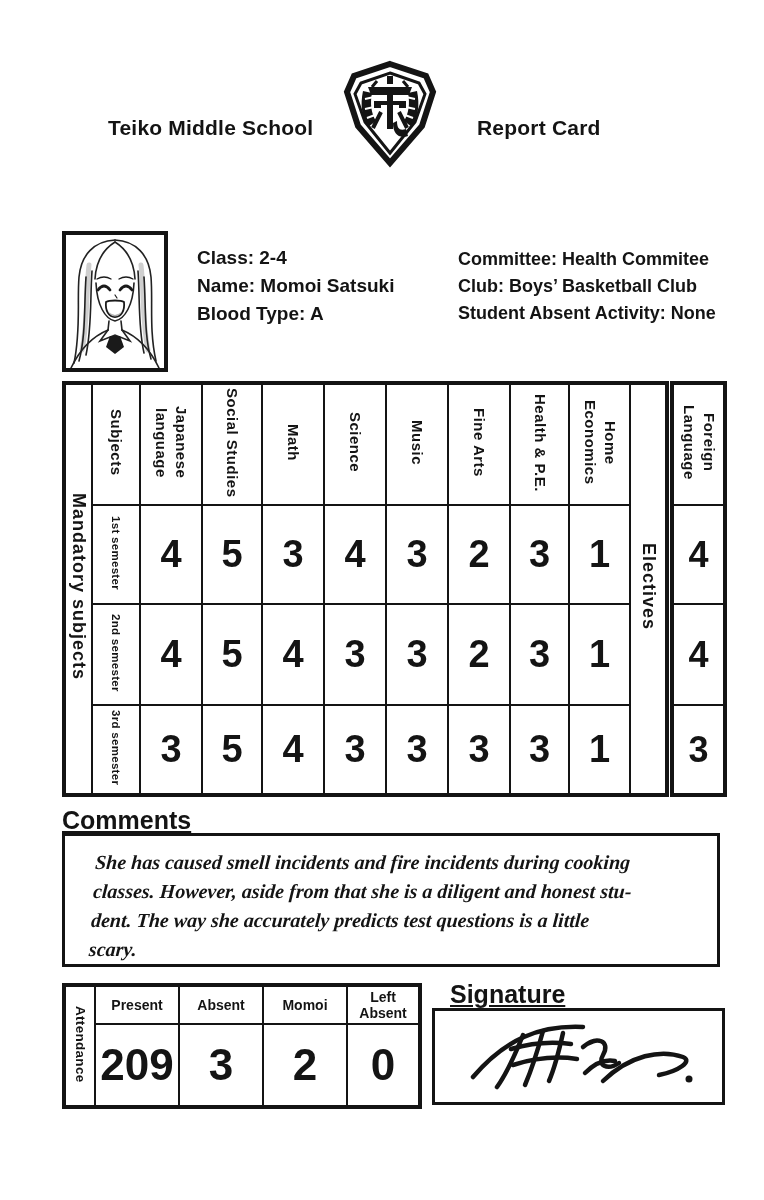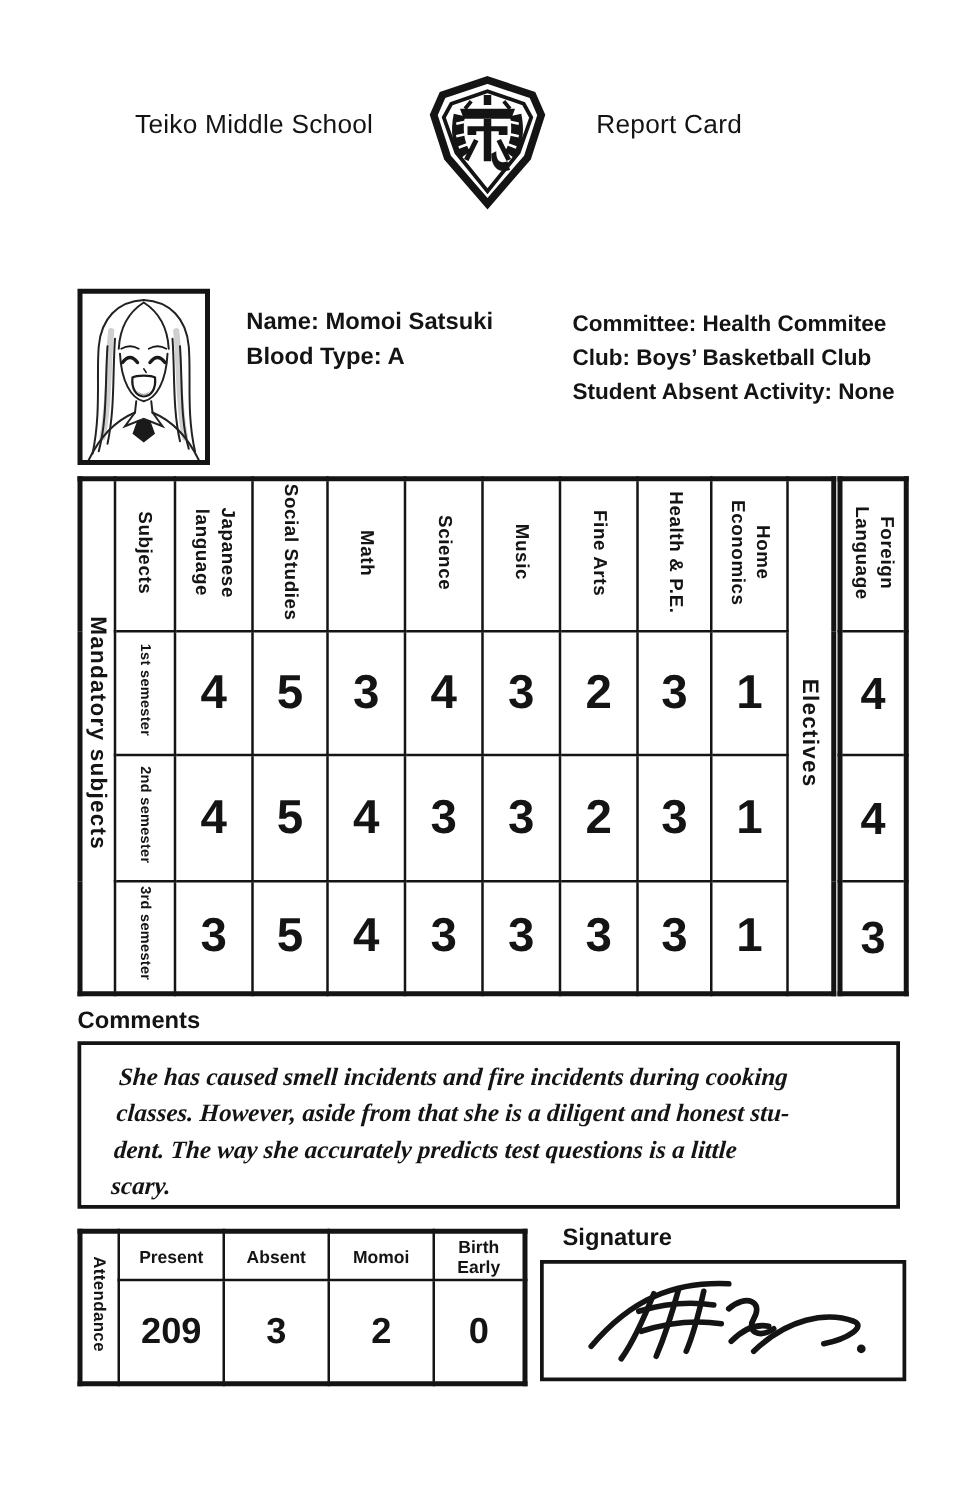--- a/index.html
+++ b/index.html
@@ -8,21 +8,21 @@
     width: 764px; height: 1200px;
     margin: 0 auto;
     background: #ffffff;
     color: #141414;
     font-family: "Liberation Sans", sans-serif;
     overflow: hidden;
   }
   .abs { position: absolute; }
 
   
-  .school-name, .doc-title { font-size: 21px; font-weight: 400; letter-spacing: .2px; }
+  .school-name, .doc-title { font-size: 21px; font-weight: 700; letter-spacing: .2px; margin-top: 28px; }
 
   
   .photo-frame { border: 4px solid #141414; width: 106px; height: 141px; box-sizing: border-box; background:#fff; }
   .info { font-weight: 700; }
   .info-left  { font-size: 19px; line-height: 28px; }
   .info-right { font-size: 18px; line-height: 27px; }
 
   
   table { border-collapse: collapse; table-layout: fixed; }
   .grades-table, .fl-table, .att-table { border: 4px solid #141414; }
@@ -41,38 +41,38 @@
     font-weight: 700;
   }
   .colhead .vh { font-size: 15px; line-height: 1.35; letter-spacing: .5px; }
   .corner .vh  { font-size: 15px; letter-spacing: .5px; }
   .sem .vh     { font-size: 11.5px; letter-spacing: .3px; }
   .grp .vh     { font-size: 18px; letter-spacing: 1px; }
   .grade       { font-size: 38px; font-weight: 700; }
   .fl-grade    { font-size: 36px; font-weight: 700; }
 
   
-  .section-heading { font-size: 19px; font-weight: 700; }
+  .section-heading { font-size: 25px; font-weight: 700; text-decoration: underline; }
   .comments-box {
     border: 3px solid #141414; box-sizing: border-box;
     width: 658px; height: 134px;
   }
   .comments-text {
     font-family: "Liberation Serif", serif;
     font-style: italic; font-weight: 600;
     font-size: 20px; line-height: 29px;
     white-space: pre-line;
     padding: 12px 14px 0 32px;
     transform: skewX(-4deg);
     transform-origin: 0 0;
   }
 
   
   .att-h { font-size: 14px; font-weight: 700; }
-  .att-v { font-size: 29px; font-weight: 700; }
+  .att-v { font-size: 44px; font-weight: 700; }
   .att-label .vh { font-size: 13.5px; letter-spacing: .3px; }
 
   
   .signature-box { border: 3px solid #141414; box-sizing: border-box; width: 293px; height: 97px; background: #fff; }
 </style>
 </head>
 <body>
 
 <div class="page">
 
@@ -126,20 +126,21 @@
         <path d="M54 55 Q60 47 66 55" stroke-width="2.8"></path>
         <path d="M49 60 L51 63" stroke-width="1.2"></path>
       </g>
       <path d="M40 67 C43 65 55 65 58 67 C59 76 55 82 49 82 C43 82 39 76 40 67 Z" fill="#ffffff" stroke="#1a1a1a" stroke-width="1.8"></path>
       <path d="M43 77 Q49 83 55 77 Q49 86 43 77 Z" fill="#aaaaaa"></path>
       <path d="M44 101 L54 101 L58 112 L49 119 L40 112 Z" fill="#1a1a1a"></path>
     </svg>
   </div>
 
   <div class="abs info info-left" style="left:197px; top:244px;">
+    <div>Class: 2-4</div>
     <div>Name: Momoi Satsuki</div>
     <div>Blood Type: A</div>
   </div>
 
   <div class="abs info info-right" style="left:458px; top:246px;">
     <div>Committee: Health Commitee</div>
     <div>Club: Boys’ Basketball Club</div>
     <div>Student Absent Activity: None</div>
   </div>
 
@@ -261,21 +262,21 @@
         <col style="width:84px">
         <col style="width:73px">
     </colgroup>
     <tbody>
         <tr style="height:39px;">
       <td class="att-label" rowspan="2">
         <span class="vh">Attendance</span></td>
       <th class="att-h">Present</th>
       <th class="att-h">Absent</th>
       <th class="att-h">Momoi</th>
-      <th class="att-h">Birth Early</th>
+      <th class="att-h">Left Absent</th>
     </tr>
     <tr style="height:83px;">
       <td class="att-v">209</td>
       <td class="att-v">3</td>
       <td class="att-v">2</td>
       <td class="att-v">0</td>
     </tr>
   </tbody>
     </table>
 

